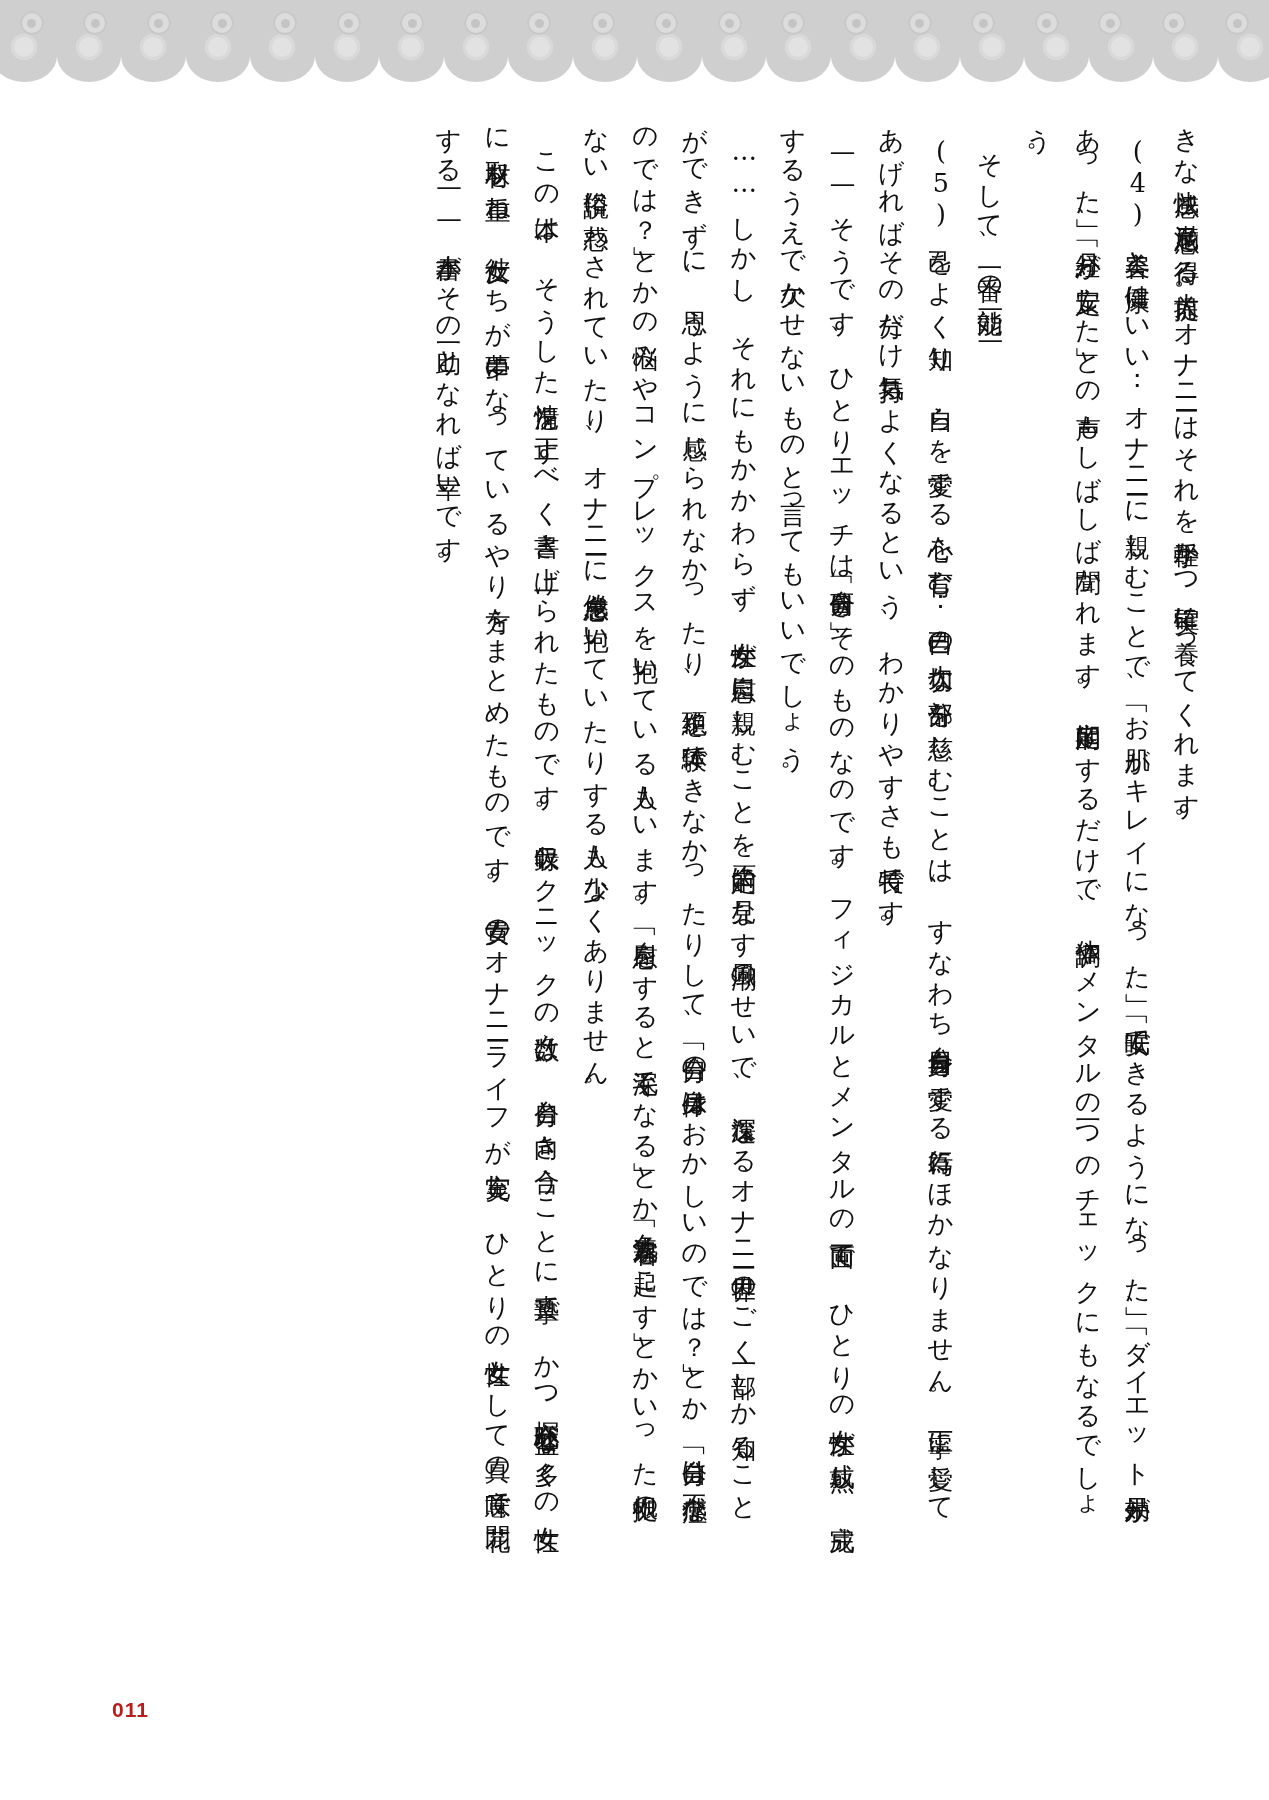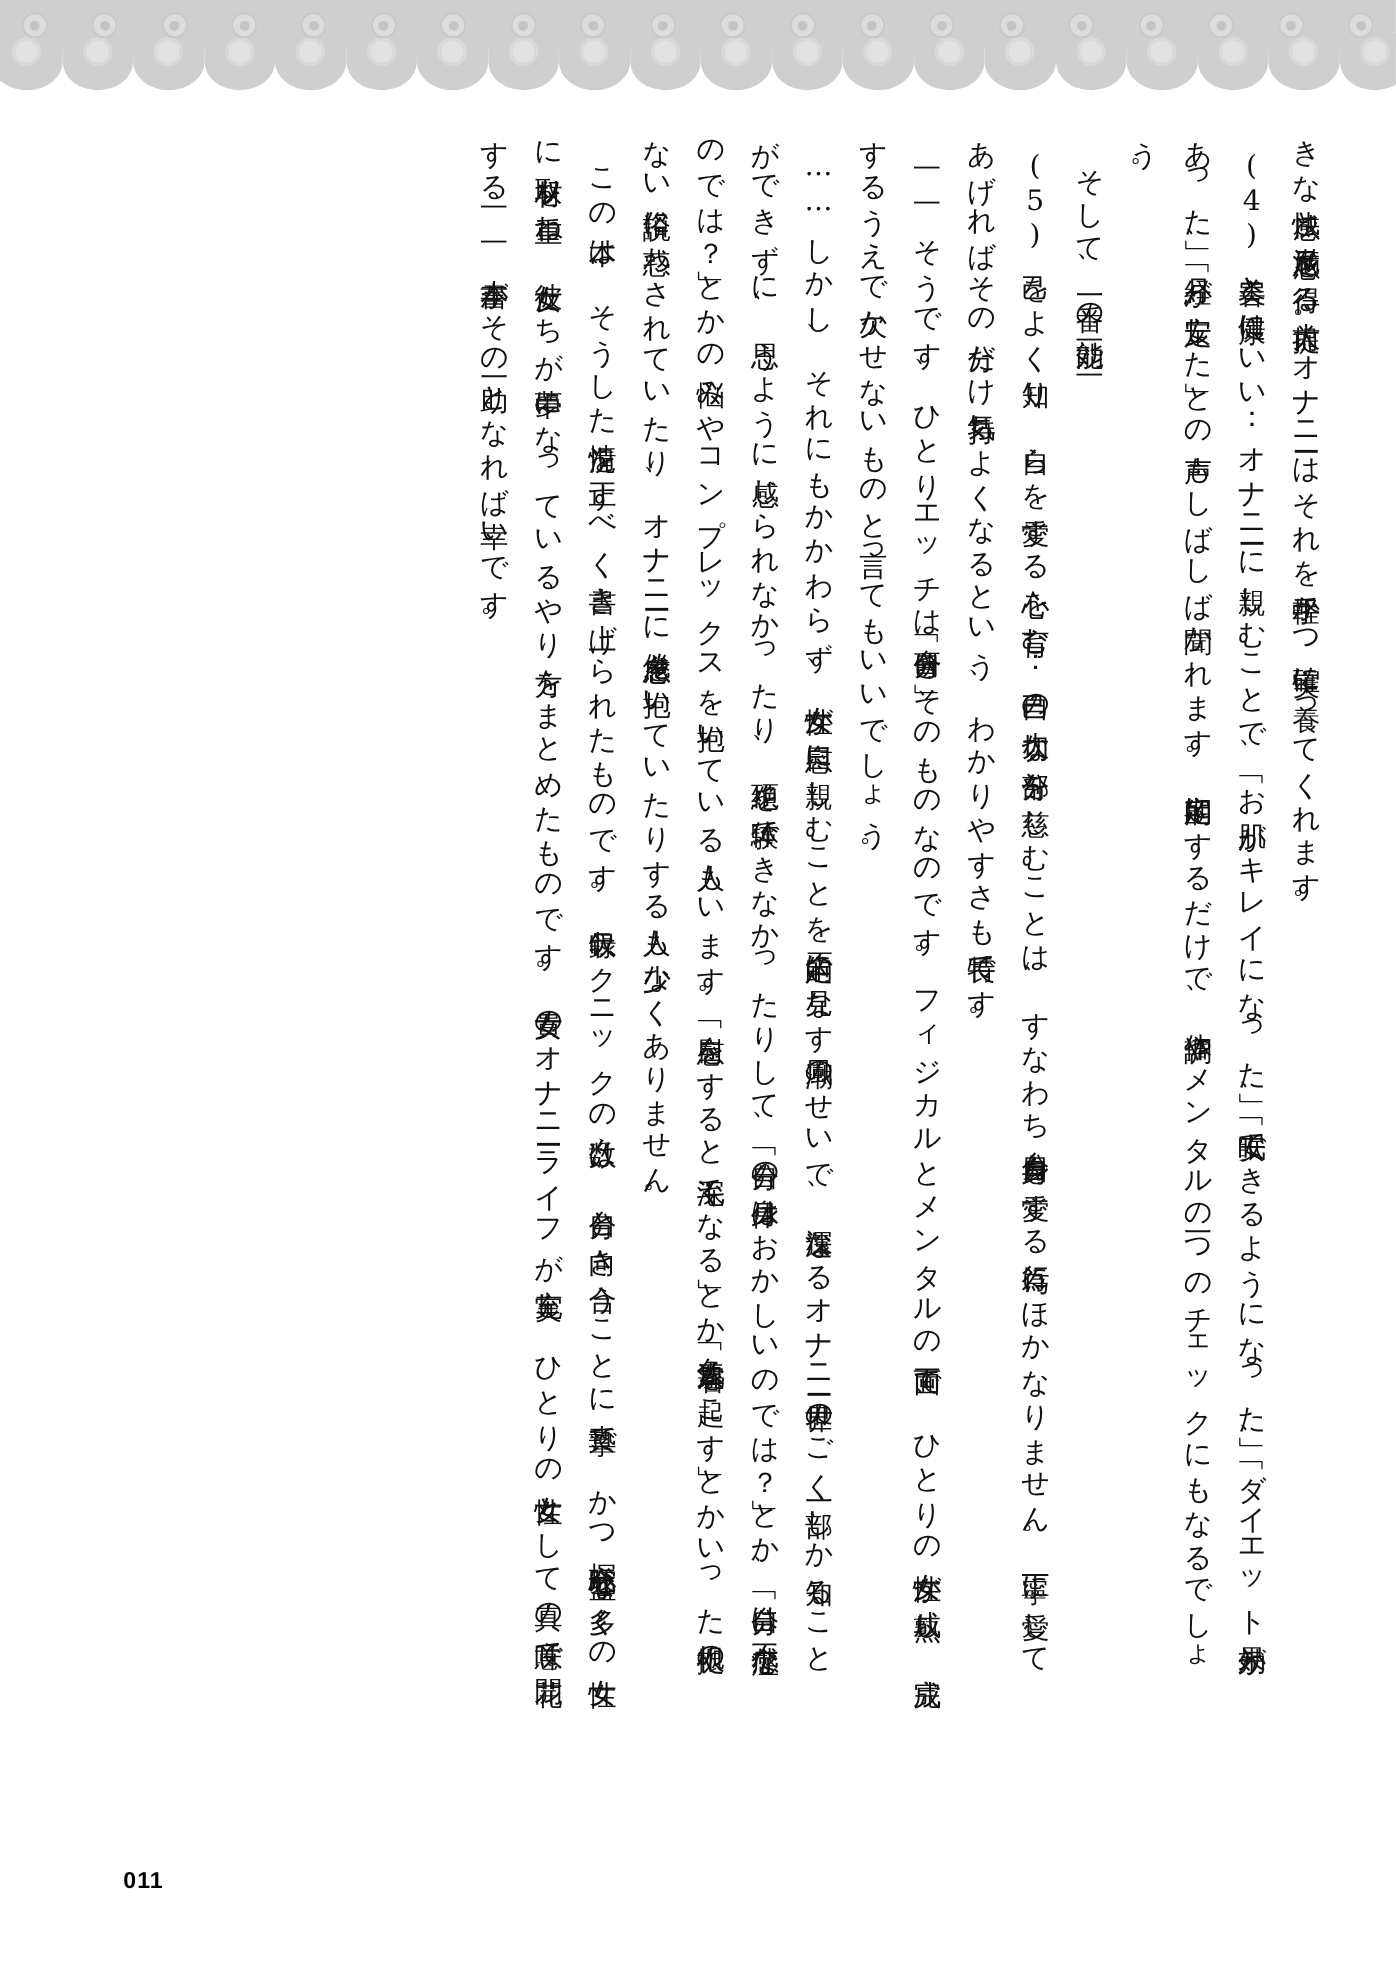--- a/index.html
+++ b/index.html
@@ -123,21 +123,21 @@
 
   
   .folio {
     position: absolute;
     left: 112px;
     bottom: 78px;
     font-family: "Liberation Sans", sans-serif;
     font-size: 21px;
     font-weight: bold;
     letter-spacing: 1px;
-    color: #000000;
+    color: #b91c1c;
   }
 </style>
 </head>
 <body>
 
 <div class="page">
 
   <div class="lace">
     <div class="lace-band"></div>
     <div class="lace-scallops">

